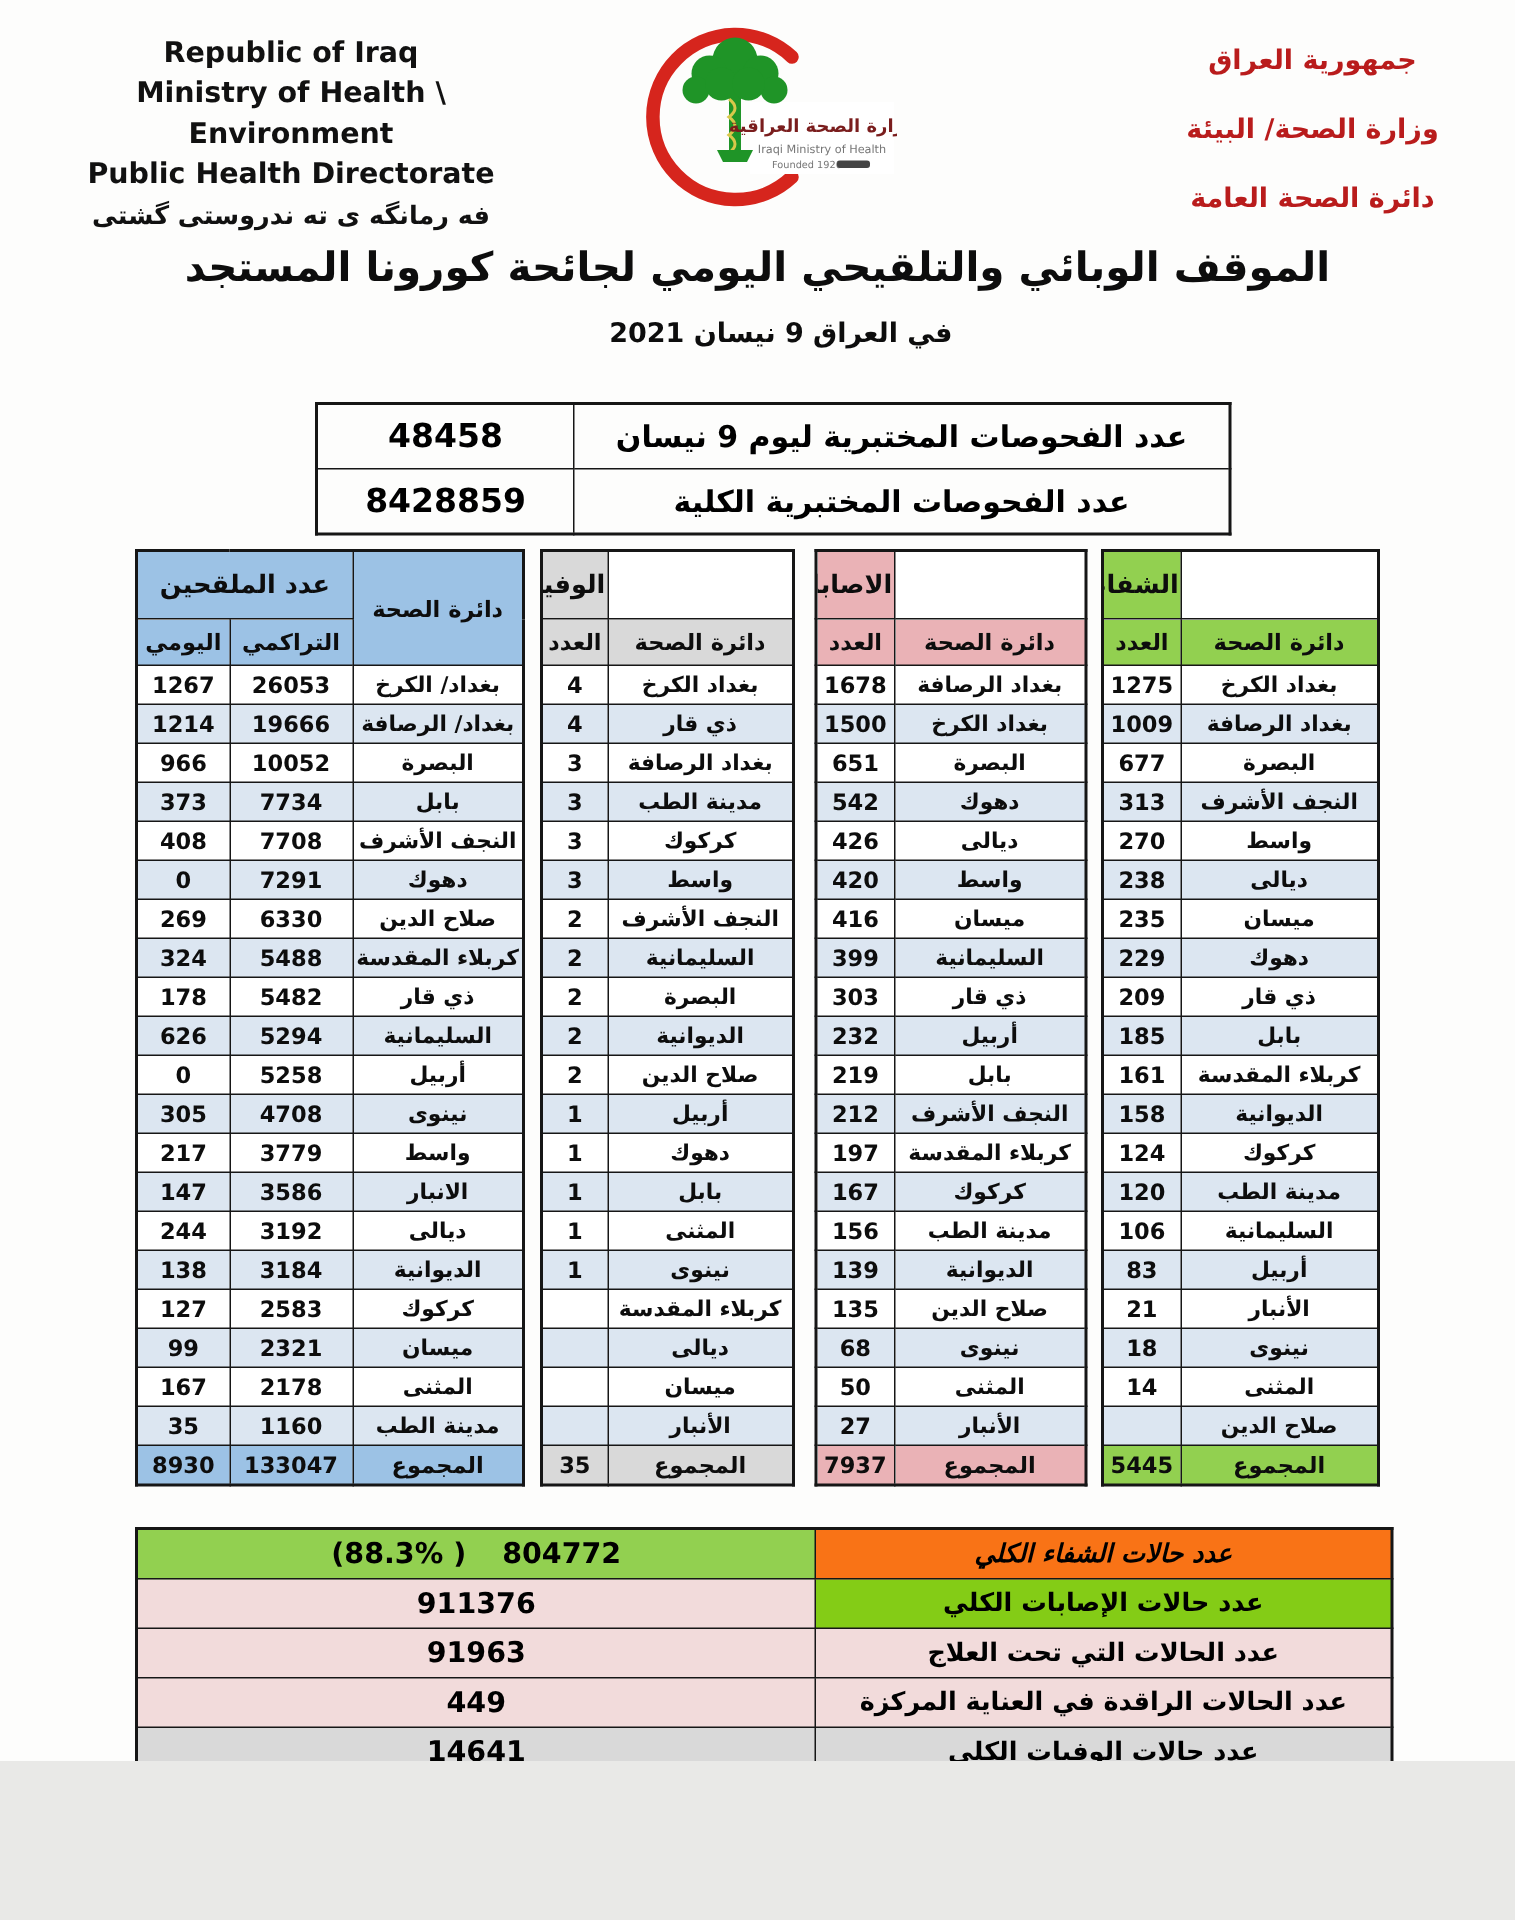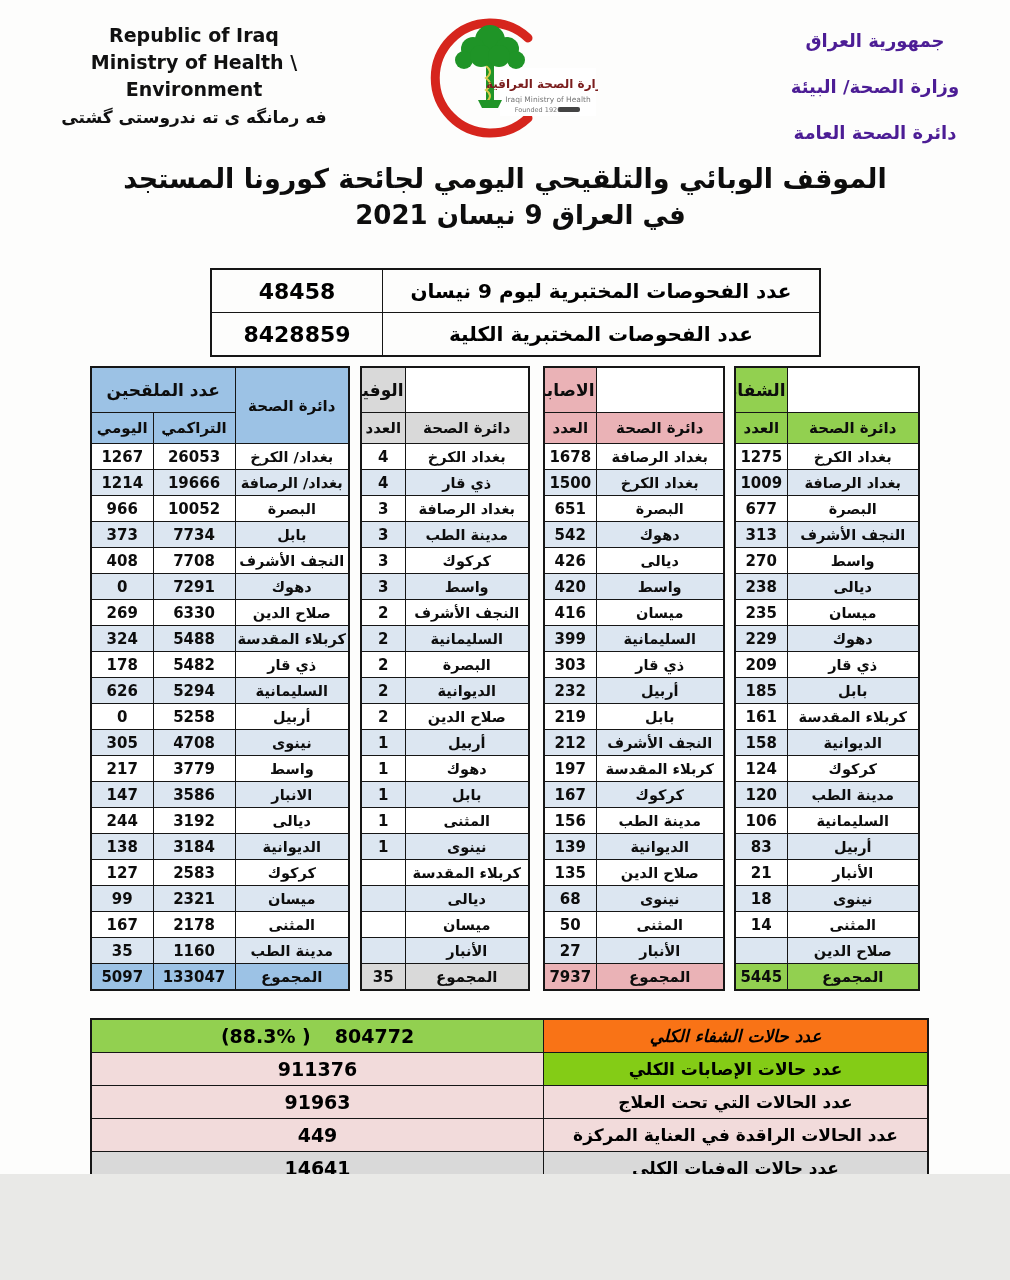--- a/index.html
+++ b/index.html
@@ -2,28 +2,28 @@
 <html lang="ar"><head>
 <meta charset="utf-8">
 <style>
   html,body{margin:0;padding:0;}
   body{background:#e9e9e7;font-family:"DejaVu Sans",sans-serif;}
   .page{position:relative;width:1010px;height:1174px;margin:0 auto;background:#fdfdfc;overflow:hidden;box-shadow:0 0 6px rgba(0,0,0,.25);}
 
   
   .hdr-en{position:absolute;left:26px;top:22px;width:336px;text-align:center;font-weight:bold;font-size:19px;line-height:1.42;color:#111;}
   .hdr-en .kurdish{font-size:17px;margin-top:2px;}
-  .hdr-ar{position:absolute;left:758px;top:30px;width:234px;text-align:center;font-weight:bold;font-size:18px;color:#4c1d95;direction:rtl;}
+  .hdr-ar{position:absolute;left:758px;top:30px;width:234px;text-align:center;font-weight:bold;font-size:18px;color:#b91c1c;direction:rtl;}
   .hdr-ar div{margin-bottom:25px;}
   .logo{position:absolute;left:412px;top:6px;width:186px;height:150px;}
 
   
   .title{position:absolute;top:163px;left:0;width:100%;text-align:center;direction:rtl;font-weight:bold;color:#0d0d0d;}
   .title .l1{font-size:27px;}
-  .title .l2{font-size:26px;margin-top:6px;padding-left:31px;}
+  .title .l2{font-size:18px;margin-top:18px;padding-left:31px;}
 
   
   table{border-collapse:collapse;table-layout:fixed;}
   .tests{position:absolute;left:210px;top:268px;width:602px;border:2px solid #161616;}
   .tests td{border:1.5px solid #161616;height:40px;text-align:center;font-weight:bold;vertical-align:middle;}
   .tests .val{width:168px;font-size:22px;}
   .tests .lab{width:434px;font-size:20px;direction:rtl;margin-top:24px;}
 
   
   .stat-host{position:absolute;top:366px;}
@@ -46,20 +46,21 @@
   .summary .valwrap{display:flex;justify-content:center;align-items:center;gap:24px;direction:ltr;}
 </style>
 </head>
 <body>
 
 <div class="page">
 
   <div class="hdr-en">
     <div>Republic of Iraq</div>
     <div>Ministry of Health \ Environment</div>
+    <div>Public Health Directorate</div>
     <div class="kurdish">فه رمانگه ى ته ندروستى گشتى</div>
   </div>
 
   <div class="logo">
     <svg width="186" height="150" viewBox="0 0 186 150">
       <path d="M 116 112 A 55 55 0 1 1 116 32" fill="none" stroke="#d6251d" stroke-width="9" stroke-linecap="round"></path>
       <rect x="88" y="62" width="96" height="48" fill="#ffffff"></rect>
       <g>
         <rect x="74" y="56" width="8" height="38" fill="#1f9427"></rect>
         <path d="M74 60 q8 6 0 12 q8 6 0 12 q8 6 0 12" fill="none" stroke="#d8c84a" stroke-width="2"></path>
@@ -219,21 +220,21 @@
             <td class="prov">المثنى</td>
           </tr>
           <tr class="alt">
             <td class="num">35</td>
             <td class="num">1160</td>
             <td class="prov">مدينة الطب</td>
           </tr>
         </tbody>
         <tfoot>
           <tr class="total">
-            <td class="num">5097</td>
+            <td class="num">8930</td>
             <td class="num">133047</td>
             <td class="prov">المجموع</td>
           </tr>
         </tfoot>
       </table>
     </div>
   <div class="stat-host" style="left: 360px;">
       <table class="stat" style="--accent: #D9D9D9; --stripe: #DCE6F1; width: 168px;">
         <colgroup>
           <col style="width: 44px;">

